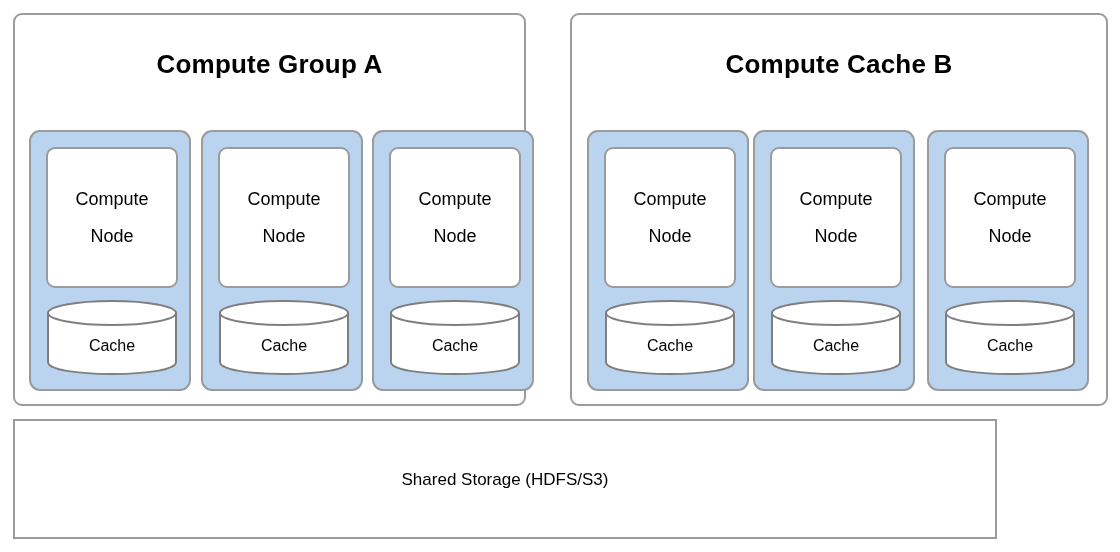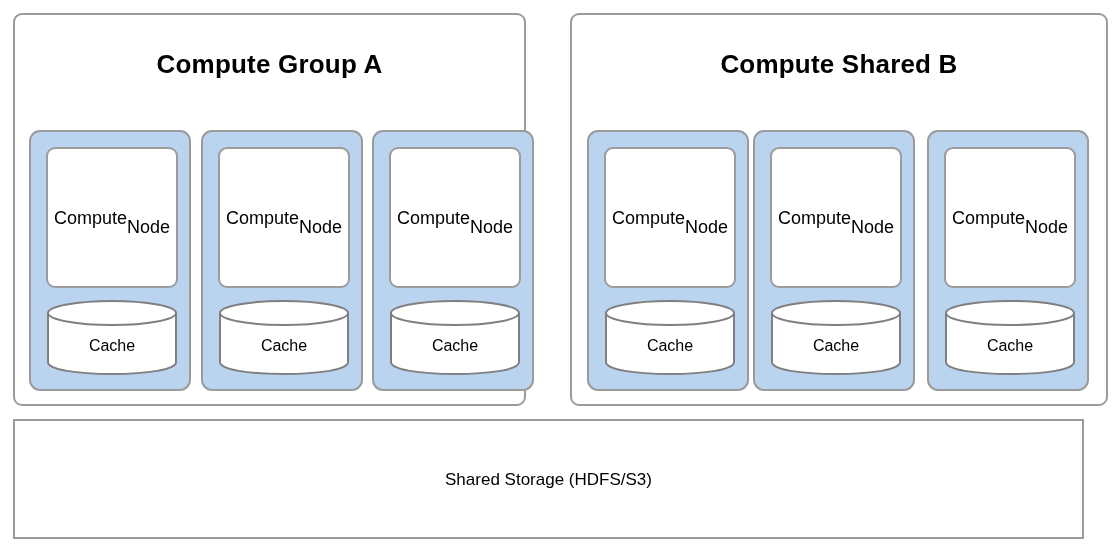--- a/index.html
+++ b/index.html
@@ -70,21 +70,21 @@
     position: absolute;
     box-sizing: border-box;
     left: 15px;
     top: 15px;
     width: 132px;
     height: 141px;
     background: #ffffff;
     border: 2px solid #9b9b9b;
     border-radius: 9px;
     display: flex;
-    flex-direction: row;
+    flex-direction: column;
     align-items: center;
     justify-content: center;
   }
   .compute-node .line {
     font-size: 18px;
     color: #000000;
     line-height: 1;
   }
   .compute-node .line + .line { margin-top: 19px; }
 
@@ -112,21 +112,21 @@
     color: #000000;
     line-height: 1;
   }
 
   
   #shared-storage {
     position: absolute;
     box-sizing: border-box;
     left: 13px;
     top: 419px;
-    width: 1071px;
+    width: 984px;
     height: 120px;
     background: #ffffff;
     border: 2px solid #9b9b9b;
     border-radius: 0;
     display: flex;
     align-items: center;
     justify-content: center;
   }
   #shared-storage .storage-label {
     font-size: 17px;
@@ -179,21 +179,21 @@
         <svg width="132" height="77" viewBox="0 0 132 77" aria-hidden="true">
           <path d="M2,14 L2,63 C2,70.7 30.7,75 66,75 C101.3,75 130,70.7 130,63 L130,14" fill="#ffffff" stroke="#7f7f7f" stroke-width="2" stroke-linejoin="round"></path>
           <ellipse cx="66" cy="14" rx="64" ry="12" fill="#ffffff" stroke="#7f7f7f" stroke-width="2"></ellipse>
         </svg>
         <span class="cache-label">Cache</span>
       </div>
     </div>
   </div>
 
   <div class="group-box" id="group-b">
-    <div class="group-title">Compute Shared B</div>
+    <div class="group-title">Compute Cache B</div>
 
     <div class="node-wrapper col-0">
       <div class="compute-node">
         <span class="line">Compute</span>
         <span class="line">Node</span>
       </div>
       <div class="cache">
         <svg width="132" height="77" viewBox="0 0 132 77" aria-hidden="true">
           <path d="M2,14 L2,63 C2,70.7 30.7,75 66,75 C101.3,75 130,70.7 130,63 L130,14" fill="#ffffff" stroke="#7f7f7f" stroke-width="2" stroke-linejoin="round"></path>
           <ellipse cx="66" cy="14" rx="64" ry="12" fill="#ffffff" stroke="#7f7f7f" stroke-width="2"></ellipse>

